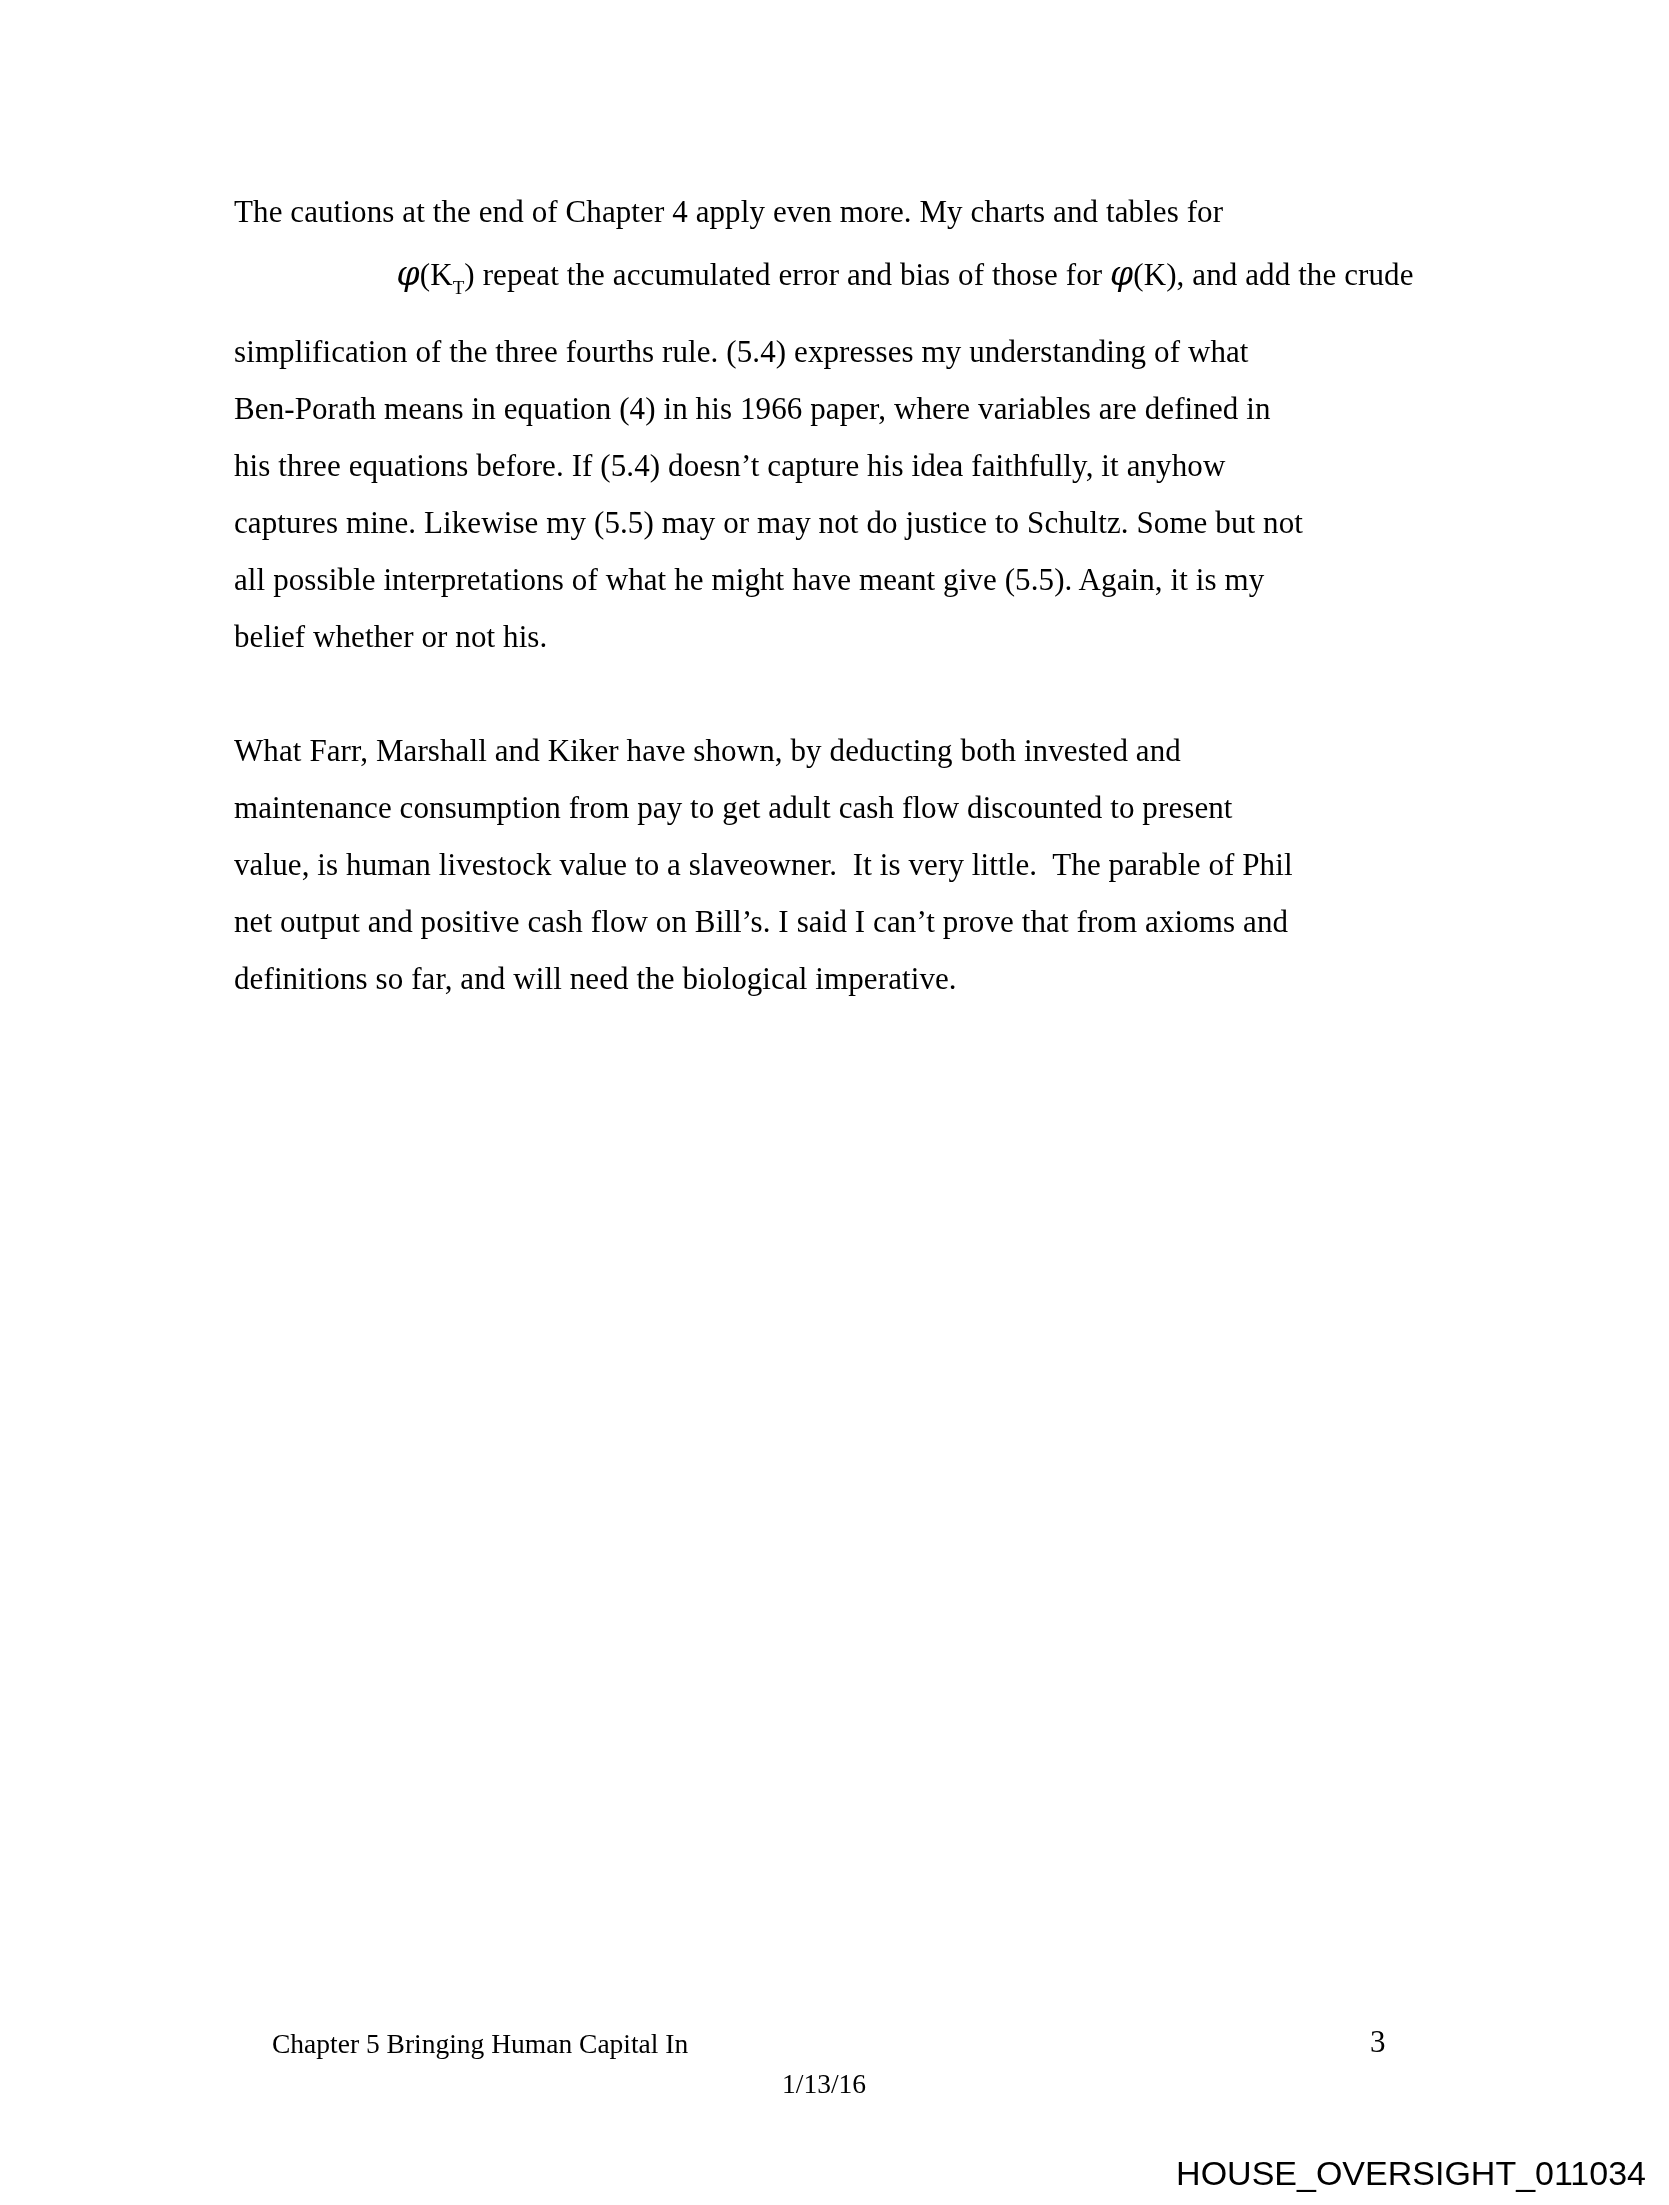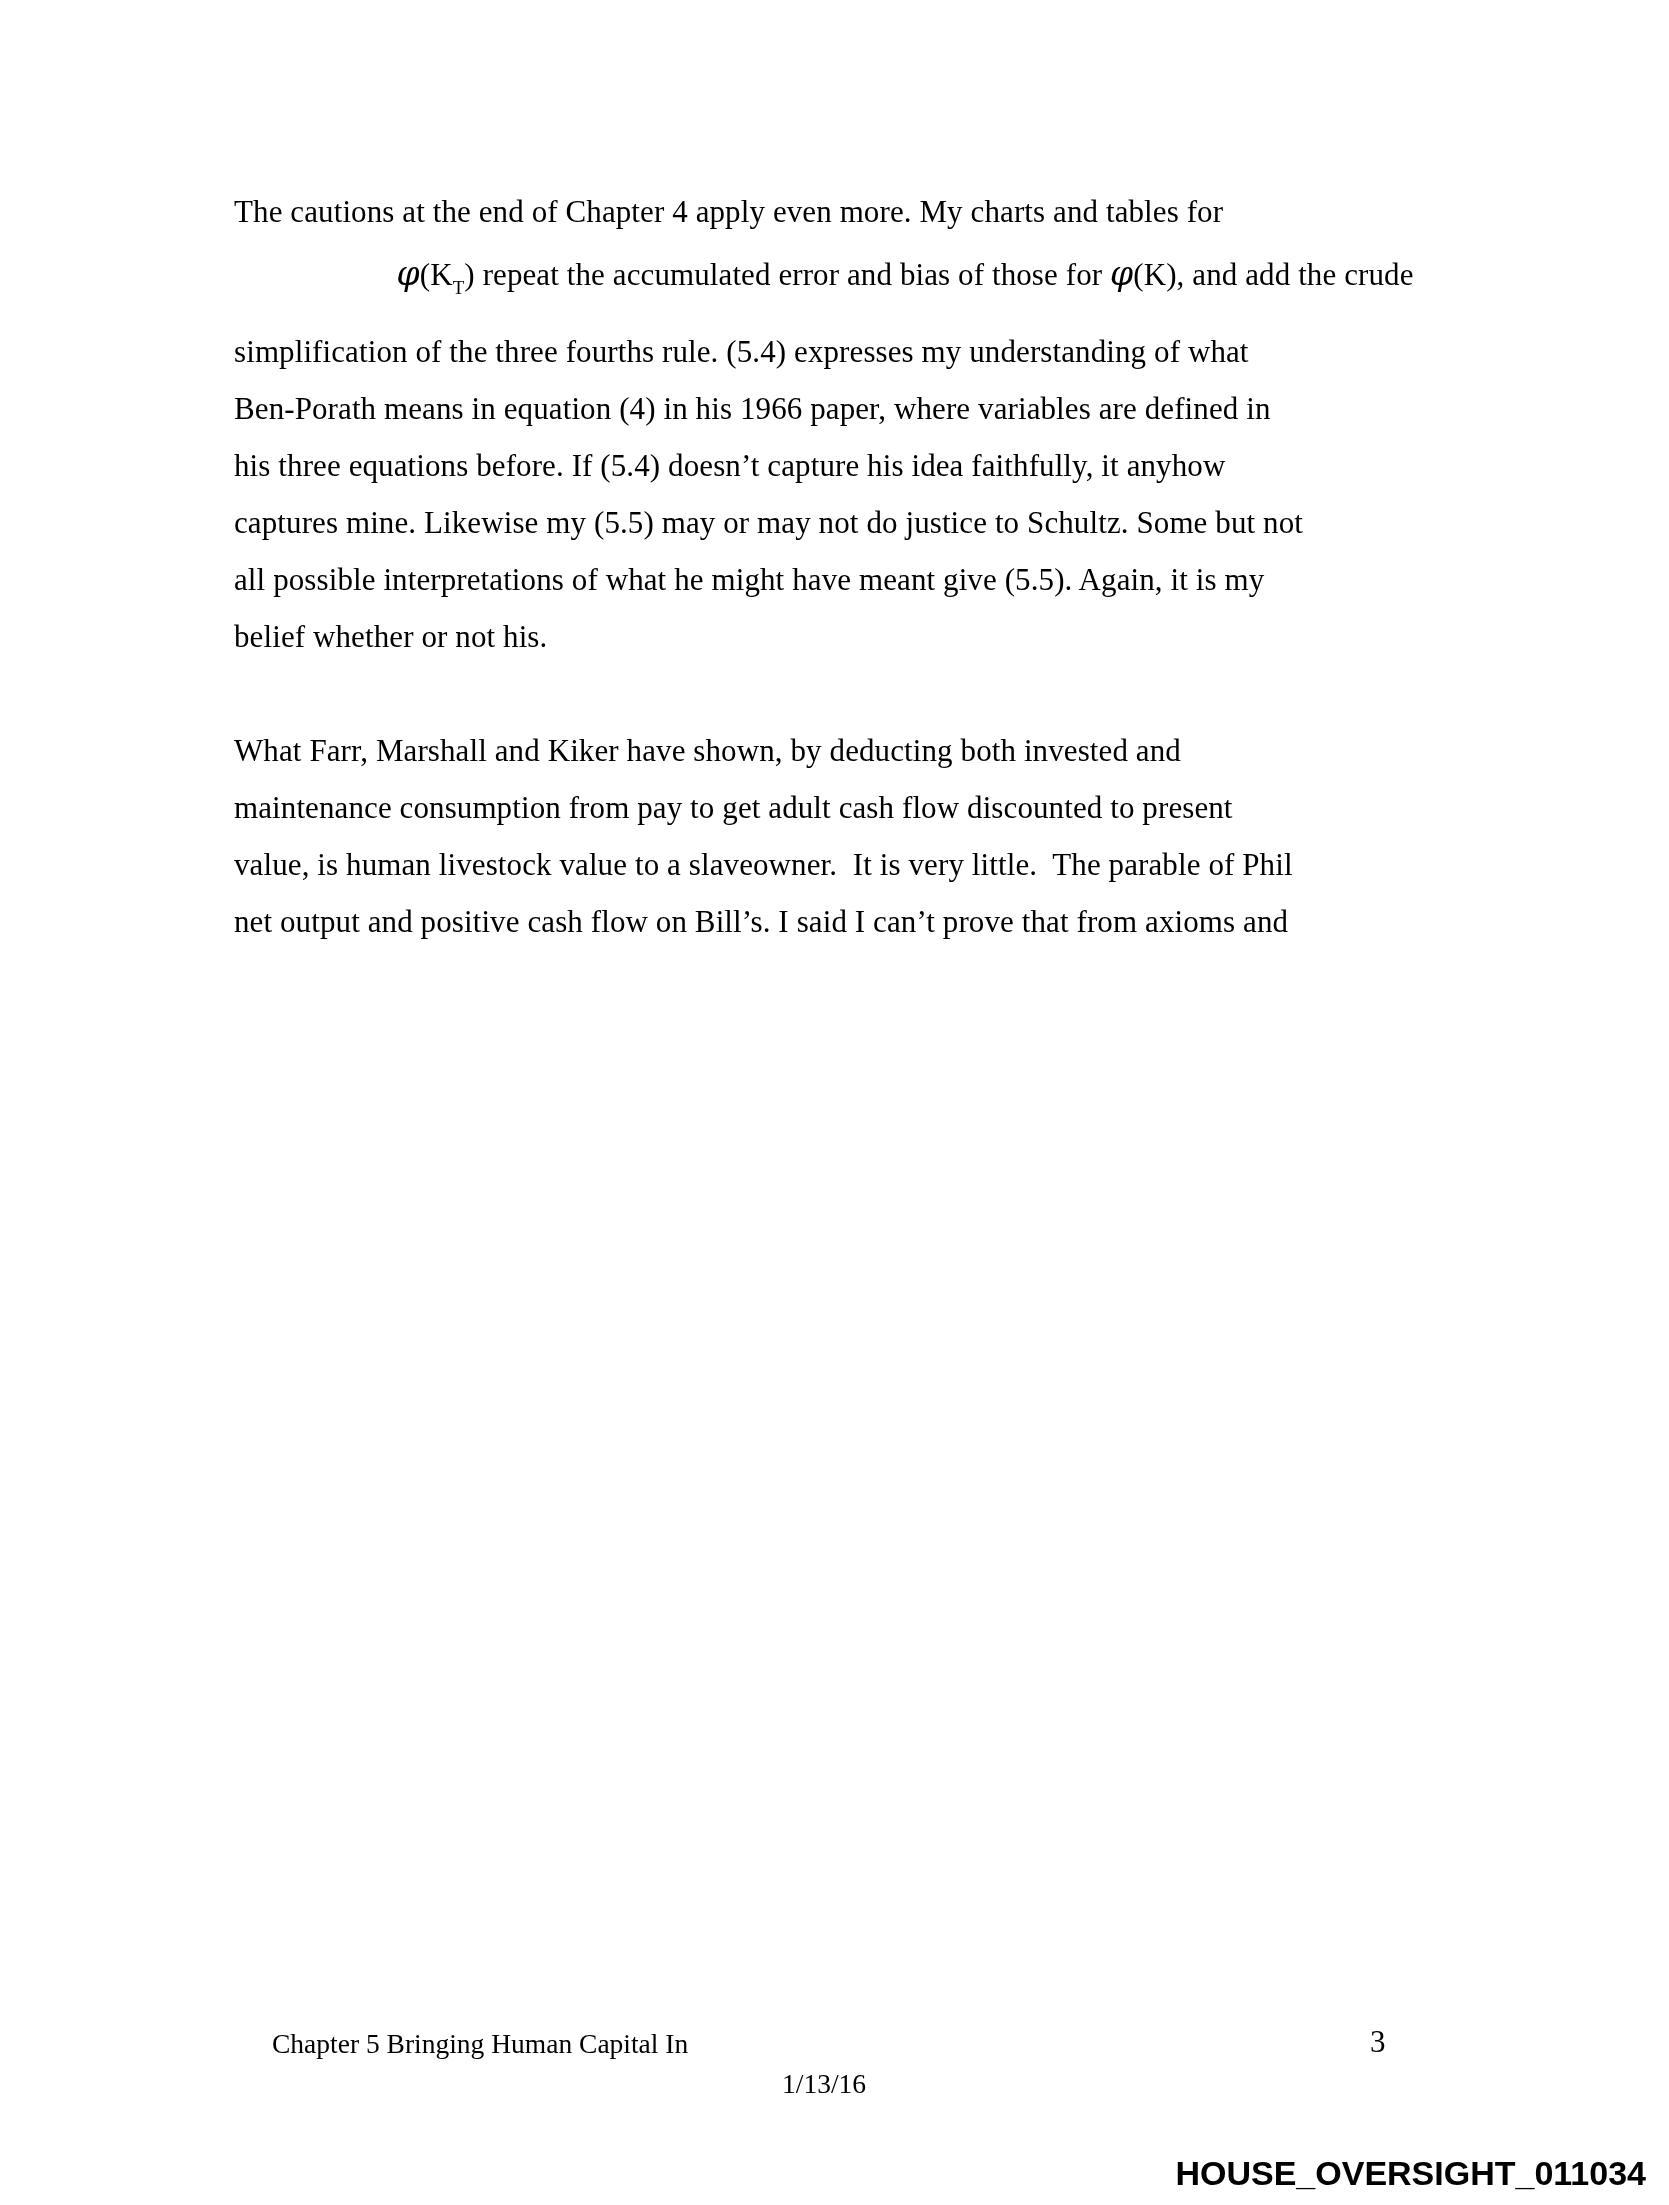--- a/index.html
+++ b/index.html
@@ -61,21 +61,20 @@
   }
   .bates-stamp {
     position: absolute;
     top: 2156px;
     right: 23px;
     font-family: "Liberation Sans", sans-serif;
     font-size: 34px;
     line-height: 34px;
     white-space: pre;
     color: #000000;
-    font-weight: bold;
   }
 </style>
 </head>
 <body>
 
 <div class="page-content">
 
   <div class="paragraph">
     <div class="line">The cautions at the end of Chapter 4 apply even more. My charts and tables for</div>
     <div class="line eq-line"><span class="phi">φ</span><span>(K</span><sub class="subT">T</sub><span>)</span><span> repeat the accumulated error and bias of those for </span><span class="phi">φ</span><span>(K)</span><span>, and add the crude</span></div>
@@ -87,20 +86,21 @@
     <div class="line">belief whether or not his.</div>
   </div>
 
   <div class="blank-line"></div>
 
   <div class="paragraph">
     <div class="line">What Farr, Marshall and Kiker have shown, by deducting both invested and</div>
     <div class="line">maintenance consumption from pay to get adult cash flow discounted to present</div>
     <div class="line">value, is human livestock value to a slaveowner.  It is very little.  The parable of Phil</div>
     <div class="line">net output and positive cash flow on Bill’s. I said I can’t prove that from axioms and</div>
+    <div class="line">definitions so far, and will need the biological imperative.</div>
   </div>
 
 </div>
 
 <div class="footer-item footer-chapter">Chapter 5 Bringing Human Capital In</div>
 <div class="footer-item footer-date">1/13/16</div>
 <div class="footer-item footer-page">3</div>
 
 <div class="bates-stamp">HOUSE_OVERSIGHT_011034</div>
 

